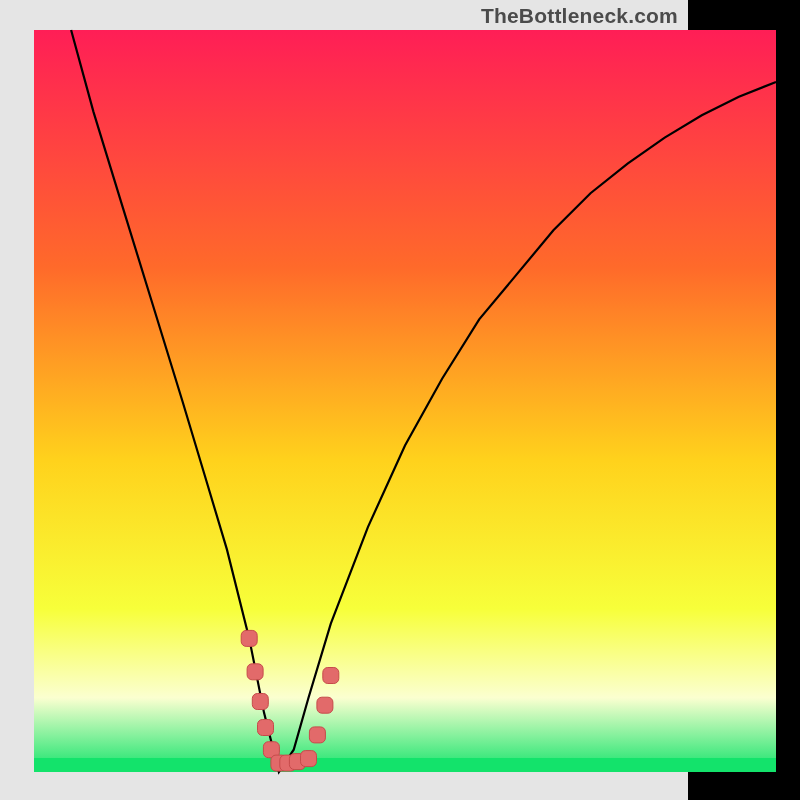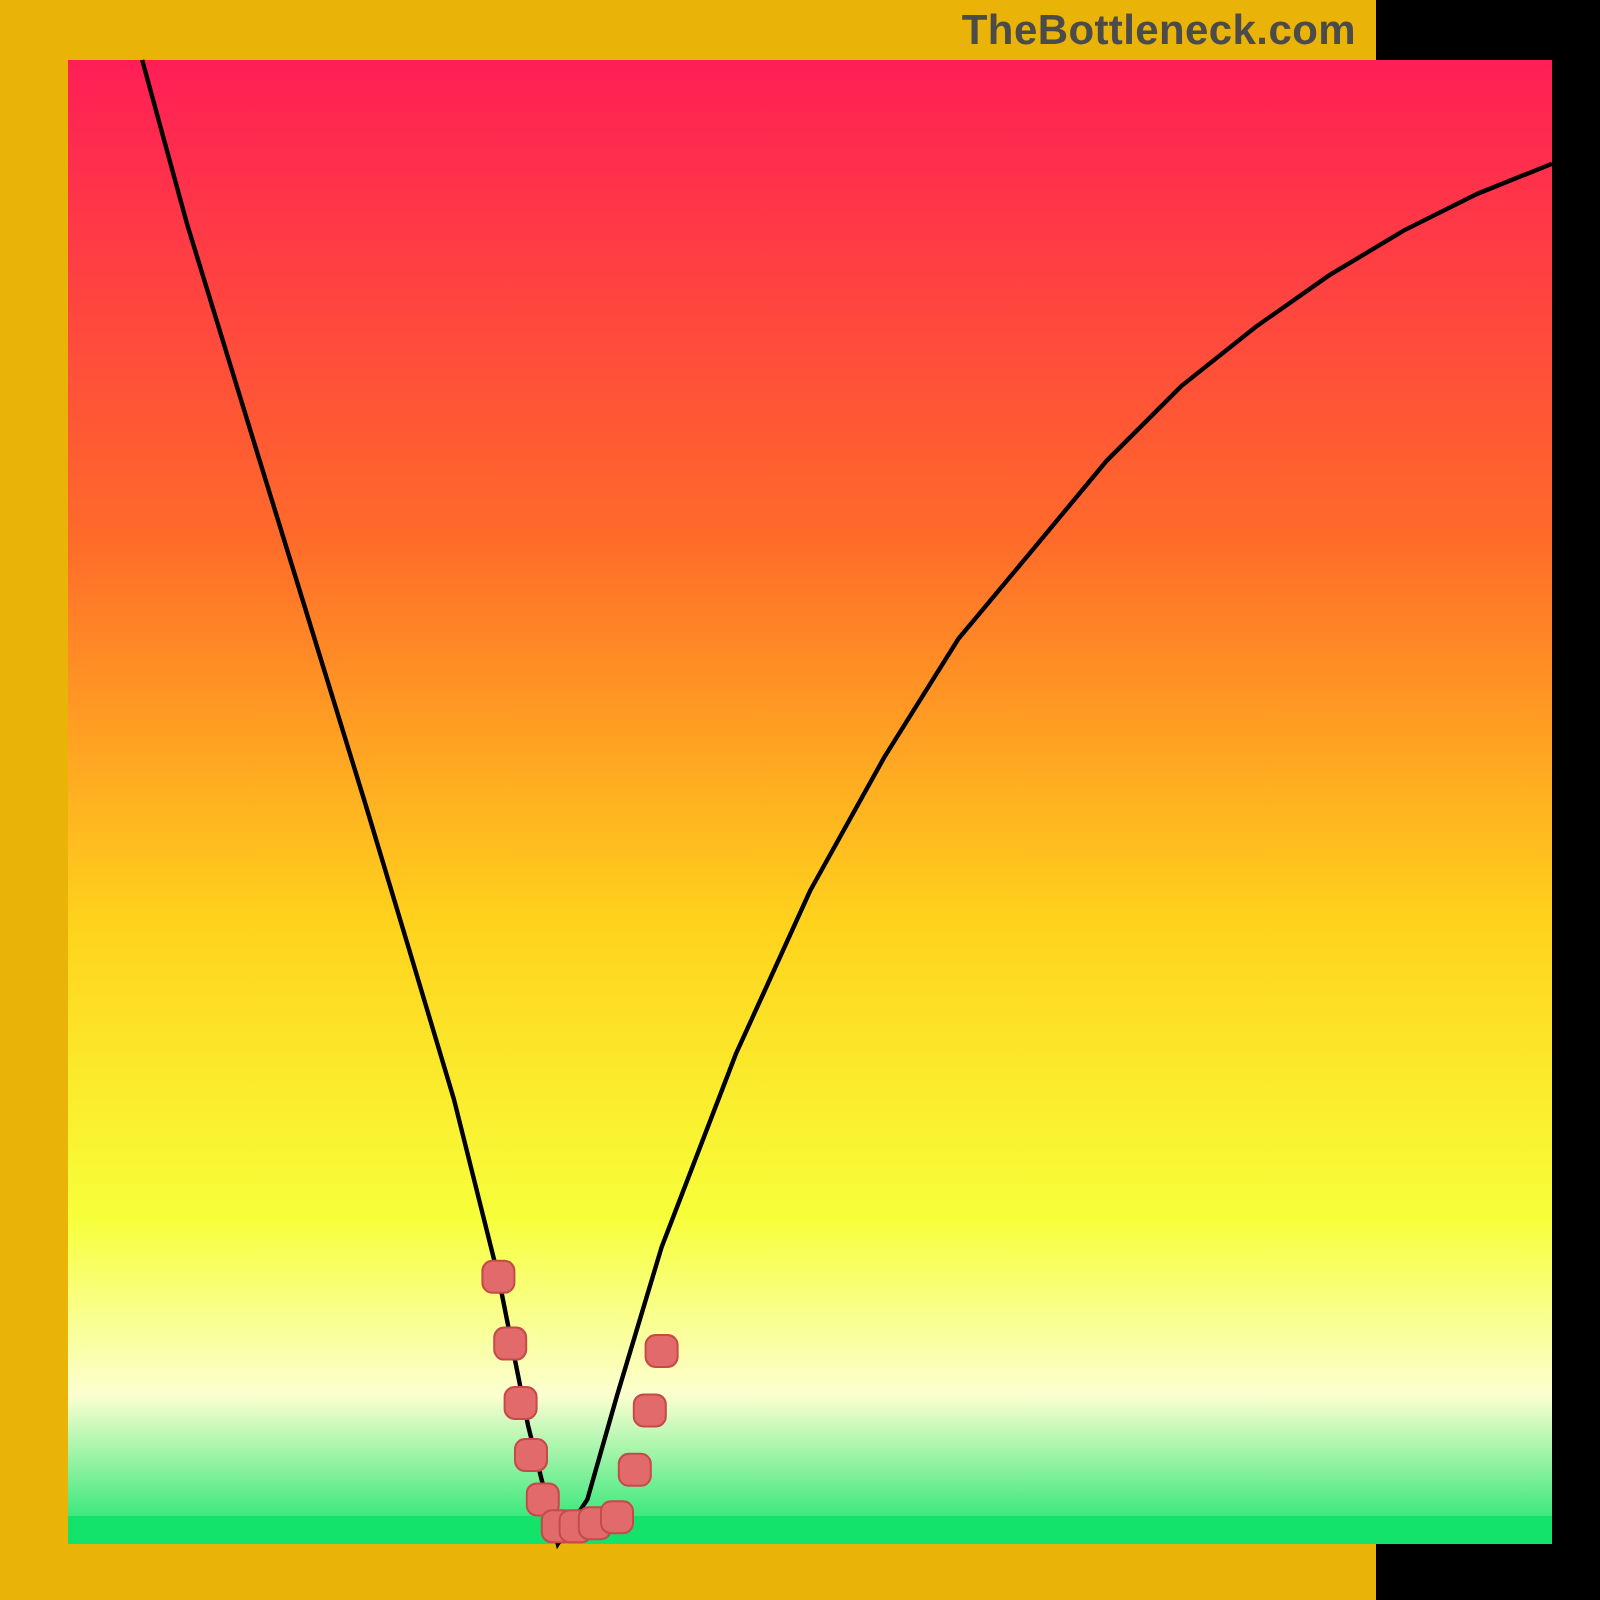--- a/index.html
+++ b/index.html
@@ -8,21 +8,21 @@
     width: 800px;
     height: 800px;
     background: #000;
     overflow: hidden;
     font-family: Arial, Helvetica, sans-serif;
   }
   .stage {
     position: relative;
     width: 688px;
     height: 800px;
-    background: #eab308;
+    background: #e5e5e5;
   }
   .watermark {
     position: absolute;
     top: 4px;
     right: 10px;
     color: #4b4b4b;
     font-size: 21px;
     font-weight: 600;
     letter-spacing: 0.2px;
     z-index: 10;

